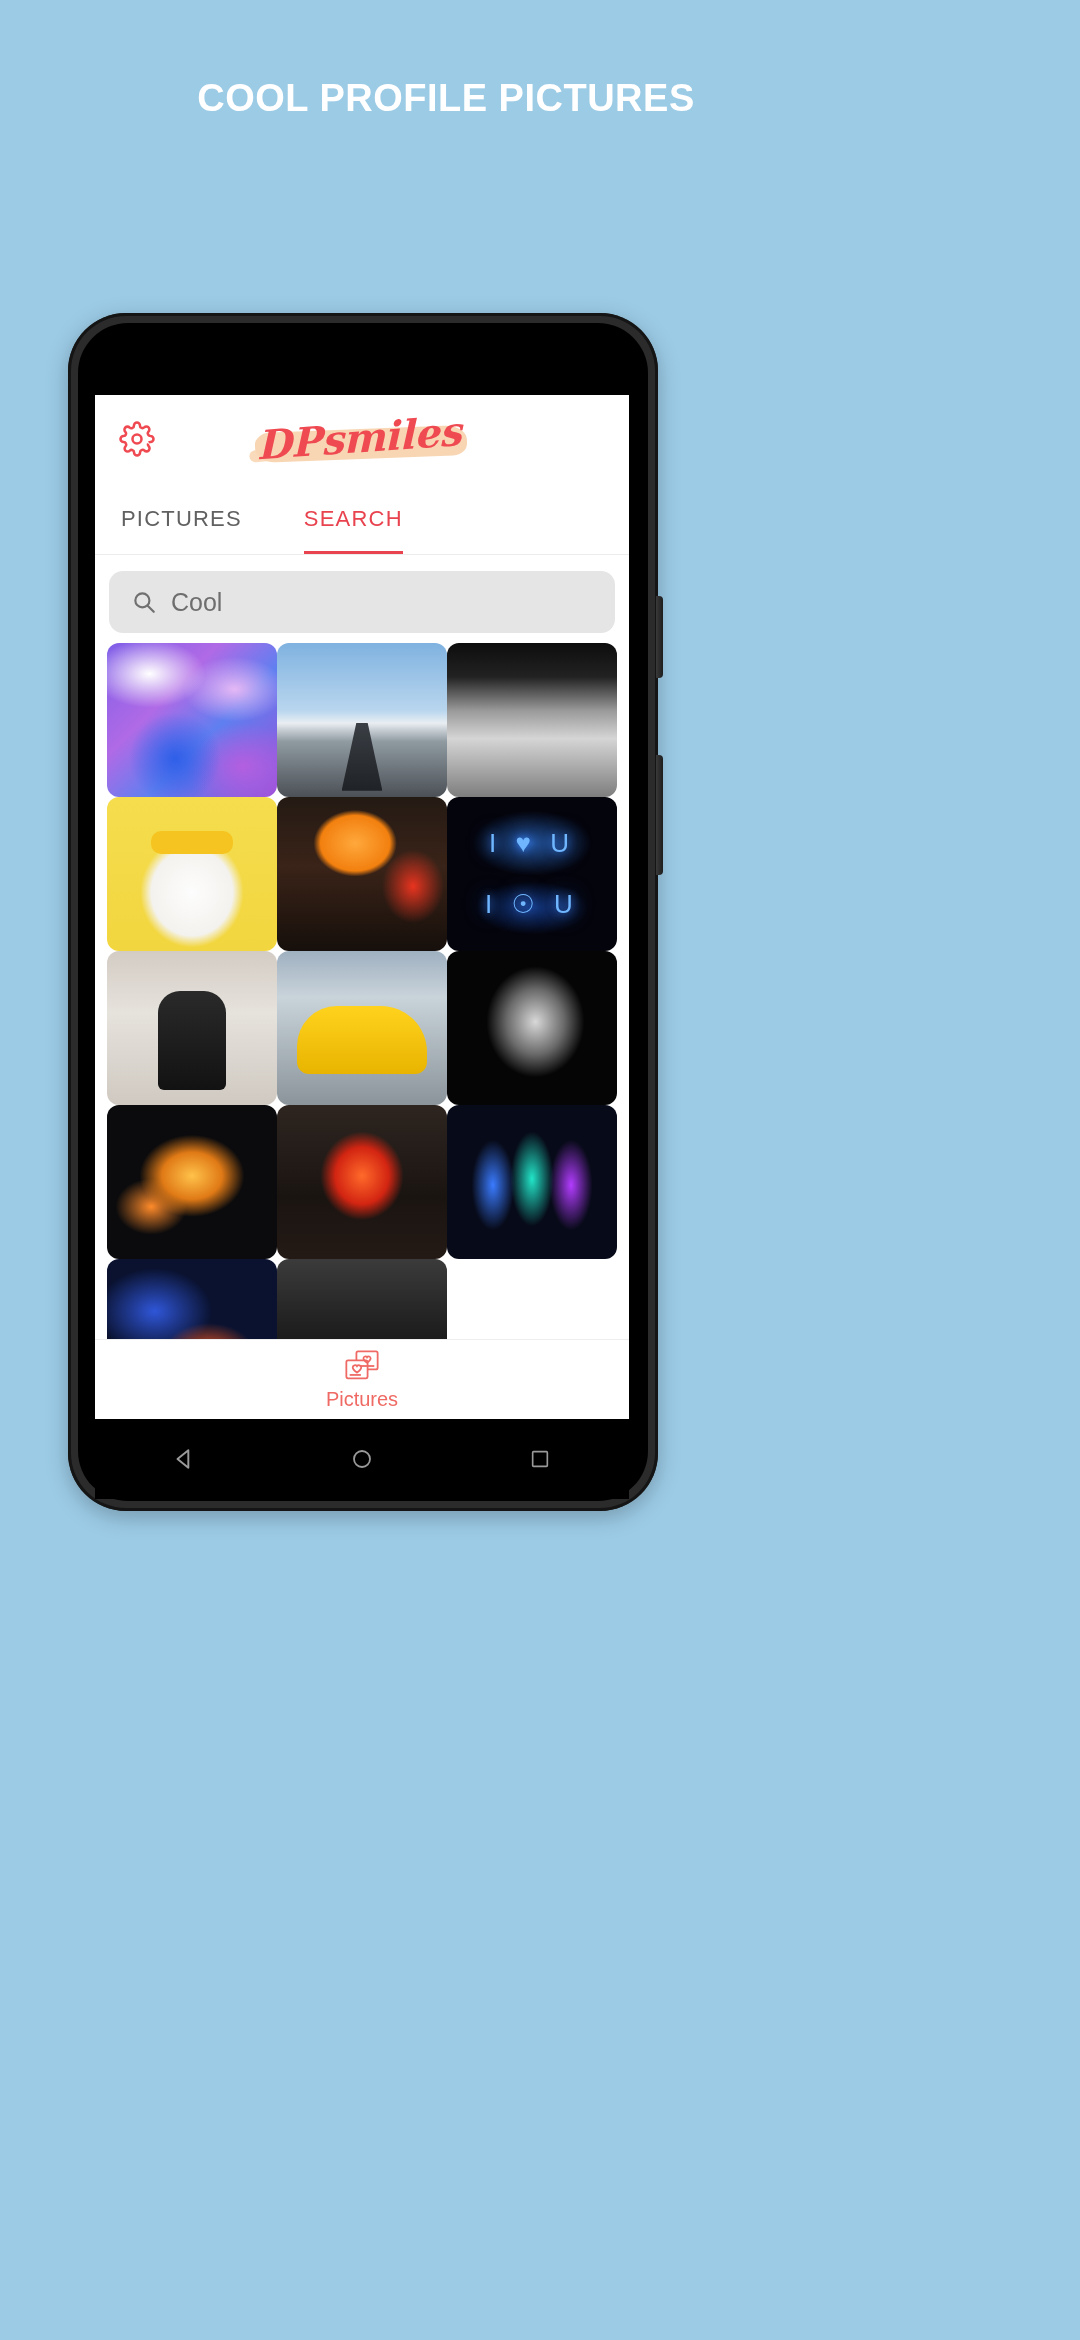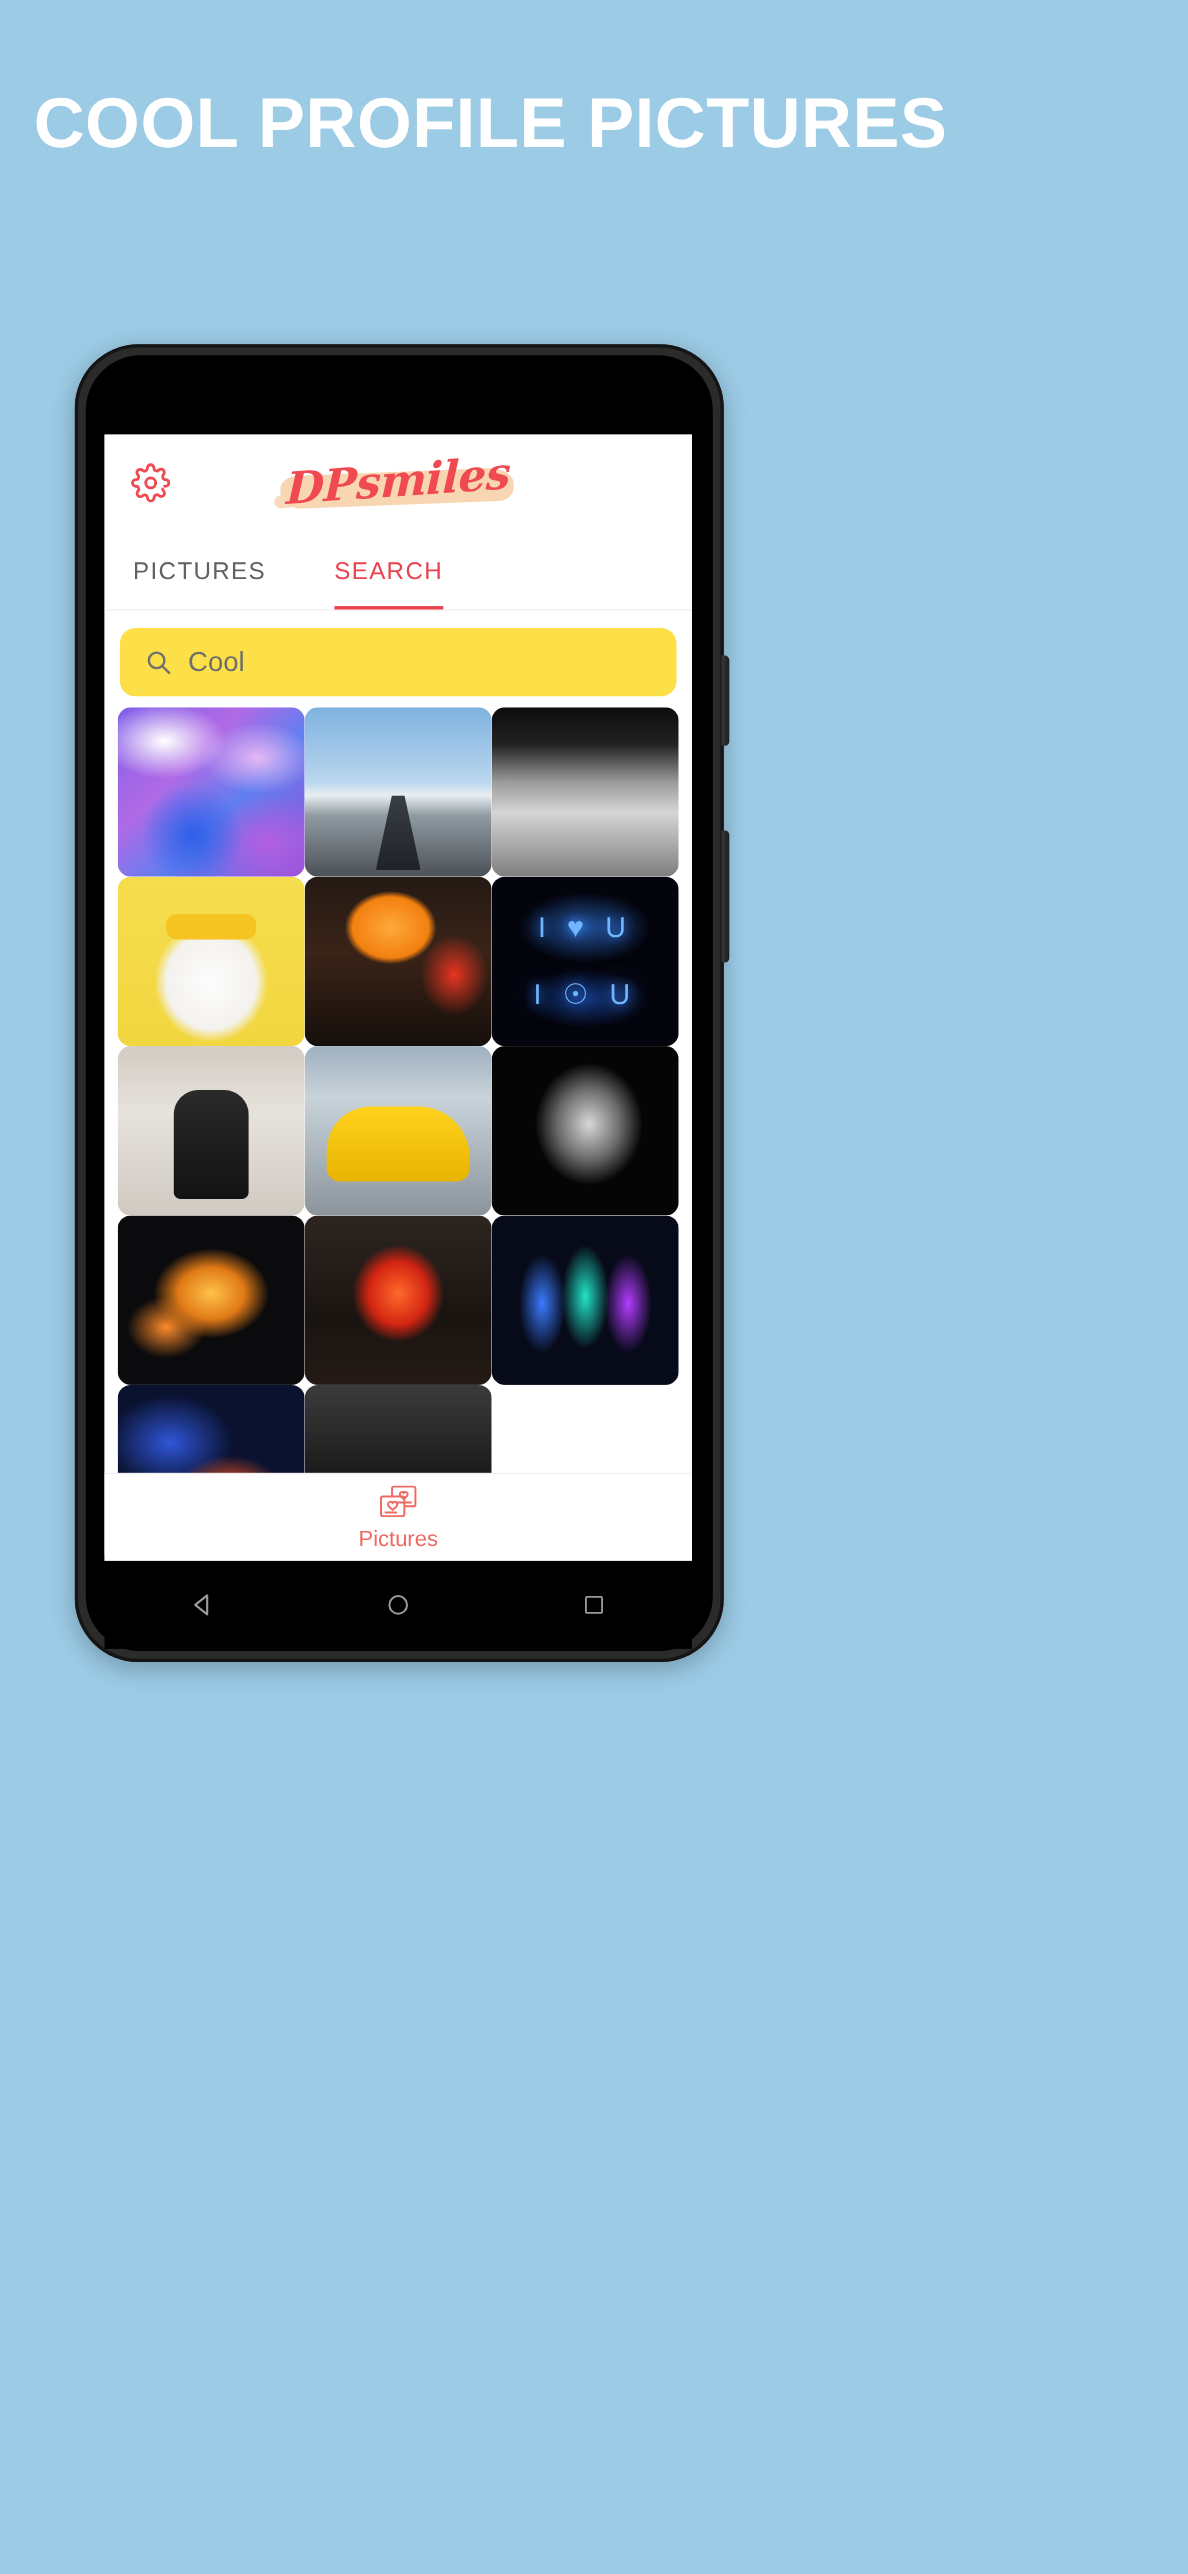--- a/index.html
+++ b/index.html
@@ -10,21 +10,21 @@
   }
   body { background: #9ccbe6; position: relative; }
 
   
   .promo-heading {
     position: absolute;
     top: 78px; left: 0; width: 892px;
     text-align: center;
     color: #ffffff;
     font-weight: bold;
-    font-size: 64px;
+    font-size: 38px;
     line-height: 1.08;
     letter-spacing: 0.5px;
   }
   .promo-heading .line { display: block; }
 
   
   .device {
     position: absolute;
     left: 68px; top: 313px;
     width: 590px; height: 1198px;
@@ -134,21 +134,21 @@
     position: absolute;
     left: 0; right: 0; bottom: 0;
     height: 4px;
     background: #e8434f;
   }
 
   
   .search-zone { padding: 16px 14px 10px 14px; background: #fff; }
   .search-box {
     height: 62px;
-    background: #fde047;
+    background: #e5e5e5;
     border-radius: 14px;
     display: flex;
     align-items: center;
     padding: 0 22px;
     gap: 14px;
   }
   .search-value {
     font-size: 25px;
     color: #6e6e6e;
   }

